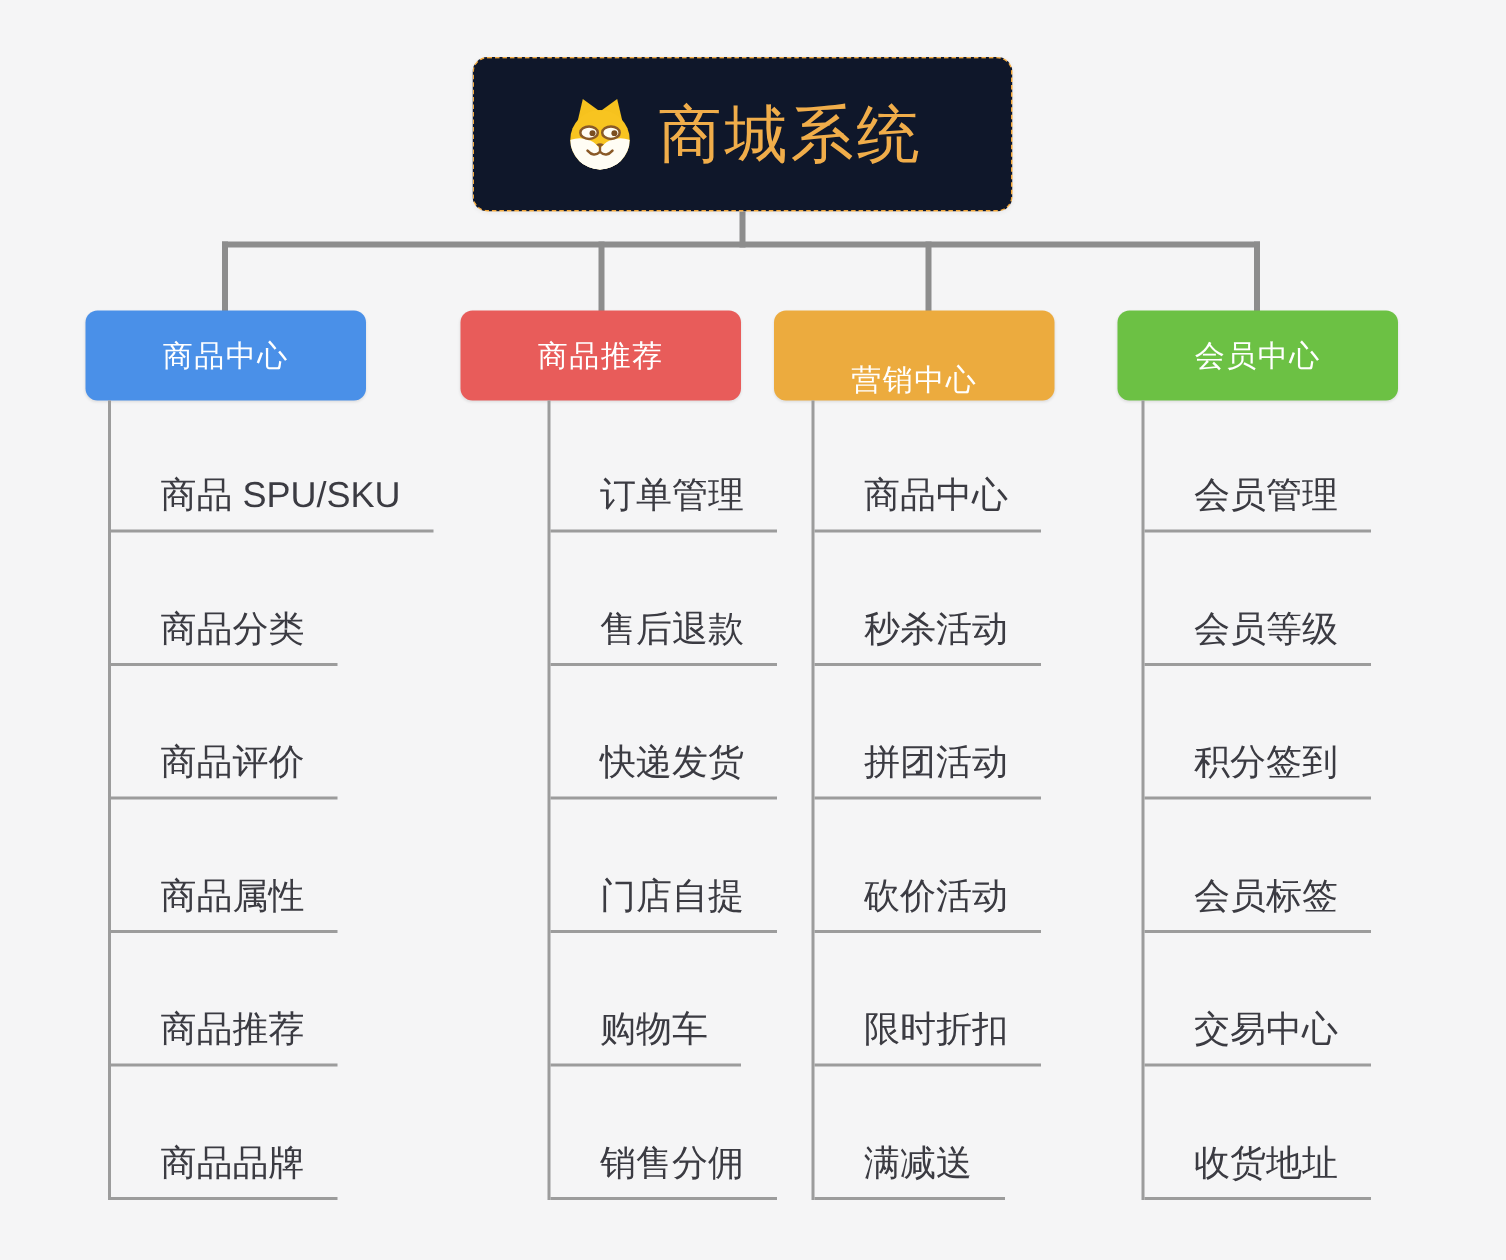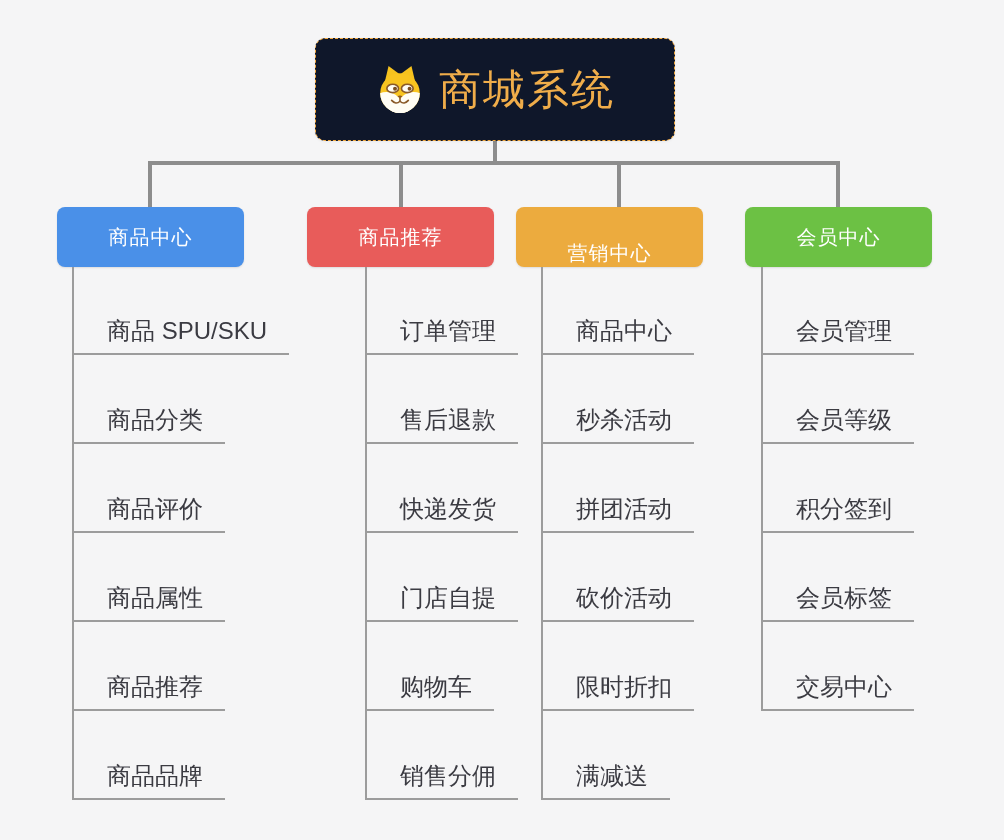--- a/index.html
+++ b/index.html
@@ -130,15 +130,16 @@
       <div class="connector stub" style="left: 836px;"></div>
       <div class="branch-box" style="left: 745px; background: rgb(108, 193, 68);">
         <span>会员中心</span>
       </div>
       <div class="children" style="left: 761px;">
         <div class="child-item">会员管理</div>
         <div class="child-item">会员等级</div>
         <div class="child-item">积分签到</div>
         <div class="child-item">会员标签</div>
         <div class="child-item">交易中心</div>
+        <div class="child-item">收货地址</div>
       </div>
     </div>
 </div>
 
 </body></html>

